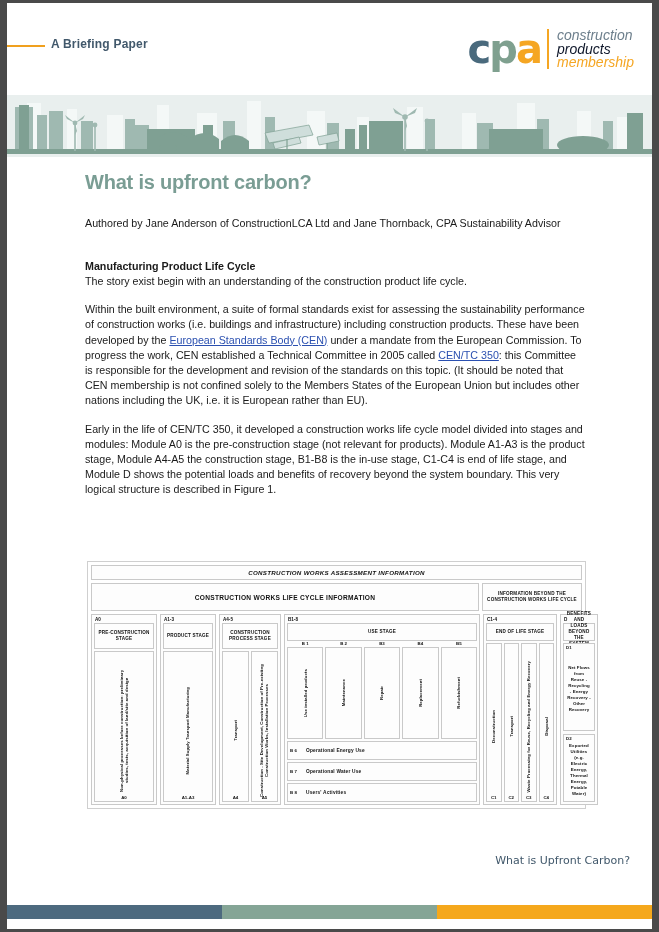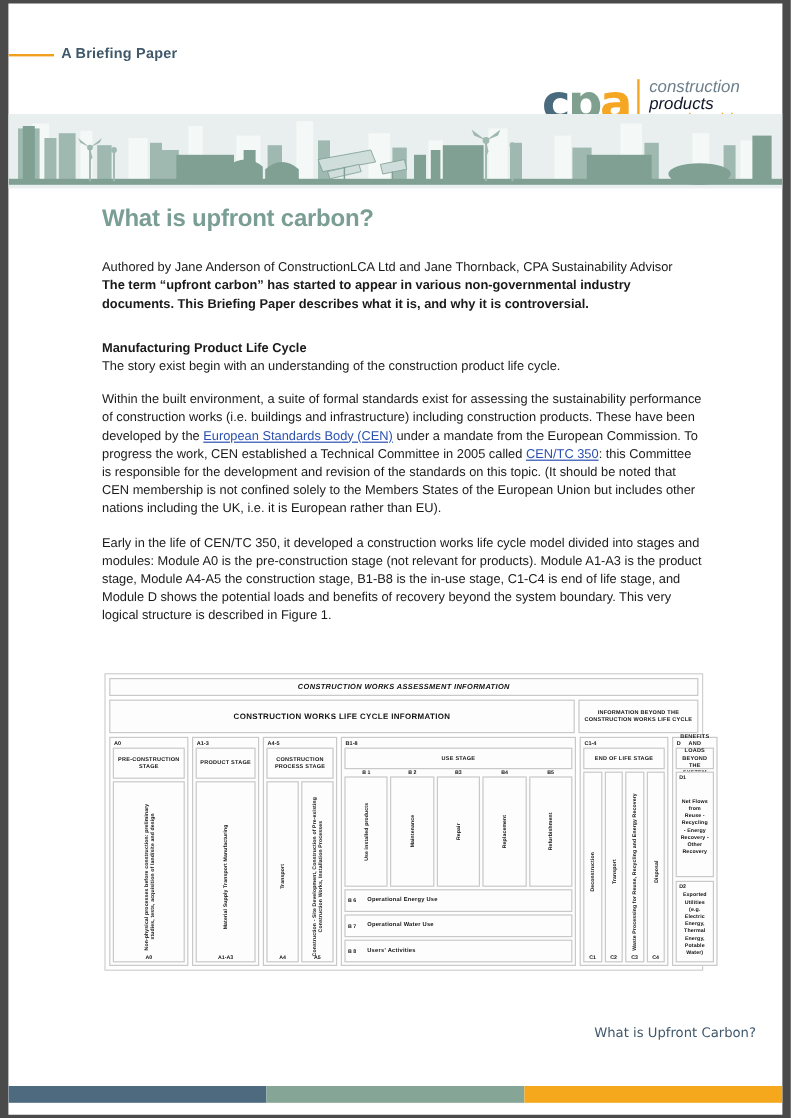--- a/index.html
+++ b/index.html
@@ -40,24 +40,23 @@
   .hdr-label {
     position: absolute;
     left: 44px; top: 6px;
     font-size: 12px;
     font-weight: bold;
     color: #41586b;
     letter-spacing: 0.2px;
   }
   .logo {
     position: absolute;
-    right: 34px; top: -2px;
+    right: 18px; top: -2px;
     display: flex;
     align-items: center;
-    margin-top: 37px;
   }
   .logo-mark {
     font-size: 40px;
     font-weight: bold;
     letter-spacing: -2px;
     line-height: 40px;
     font-family: "DejaVu Sans", sans-serif;
   }
   .logo-c { color: #4a6a7d; }
   .logo-p { color: #7fa08f; }
@@ -96,21 +95,21 @@
   .doc-title {
     font-size: 20px;
     font-weight: bold;
     color: #7a9d94;
     margin: 0 0 22px 0;
     letter-spacing: -0.2px;
   }
   .byline {
     font-size: 10.7px;
     color: #1a1a1a;
-    margin: 0 0 0 0;
+    margin: 0 0 29px 0;
     line-height: 15px;
   }
   .lede {
     font-size: 10.7px;
     font-weight: bold;
     color: #1a1a1a;
     margin: 0 0 22px 0;
     line-height: 15.5px;
   }
   .sec-h {
@@ -455,21 +454,20 @@
         <circle cx="156" cy="57" r="1.6"></circle>
           <circle cx="166" cy="57" r="1.6"></circle>
         <rect x="142" y="46" width="4" height="10"></rect>
       </g>
     </svg>
   </div>
 
   <div class="content">
     <h1 class="doc-title">What is upfront carbon?</h1>
     <p class="byline">Authored by Jane Anderson of ConstructionLCA Ltd and Jane Thornback, CPA Sustainability Advisor</p>
-    <p class="lede">The term “upfront carbon” has started to appear in various non-governmental industry documents.  This Briefing Paper describes what it is, and why it is controversial.</p>
 
     <div class="sec-h">Manufacturing Product Life Cycle</div>
     <p class="para">The story exist begin with an understanding of the construction product life cycle.</p>
 
     <p class="para"><span>Within the built environment, a suite of formal standards exist for assessing the sustainability performance of construction works (i.e. buildings and infrastructure) including construction products. These have been developed by the </span><a class="lnk" href="#">European Standards Body (CEN)</a><span> under a mandate from the European Commission.  To progress the work, CEN established a Technical Committee in 2005 called </span><a class="lnk" href="#">CEN/TC 350</a><span>: this Committee is responsible for the development and revision of the standards on this topic.  (It should be noted that CEN membership is not confined solely to the Members States of the European Union but includes other nations including the UK, i.e. it is European rather than EU).</span></p>
 
     <p class="para tight">Early in the life of CEN/TC 350, it developed a construction works life cycle model divided into stages and modules:  Module A0 is the pre-construction stage (not relevant for products). Module A1-A3 is the product stage, Module A4-A5 the construction stage, B1-B8 is the in-use stage, C1-C4 is end of life stage, and Module D shows the potential loads and benefits of recovery beyond the system boundary.  This very logical structure is described in Figure 1.</p>
   </div>
 
   <div class="figure">

